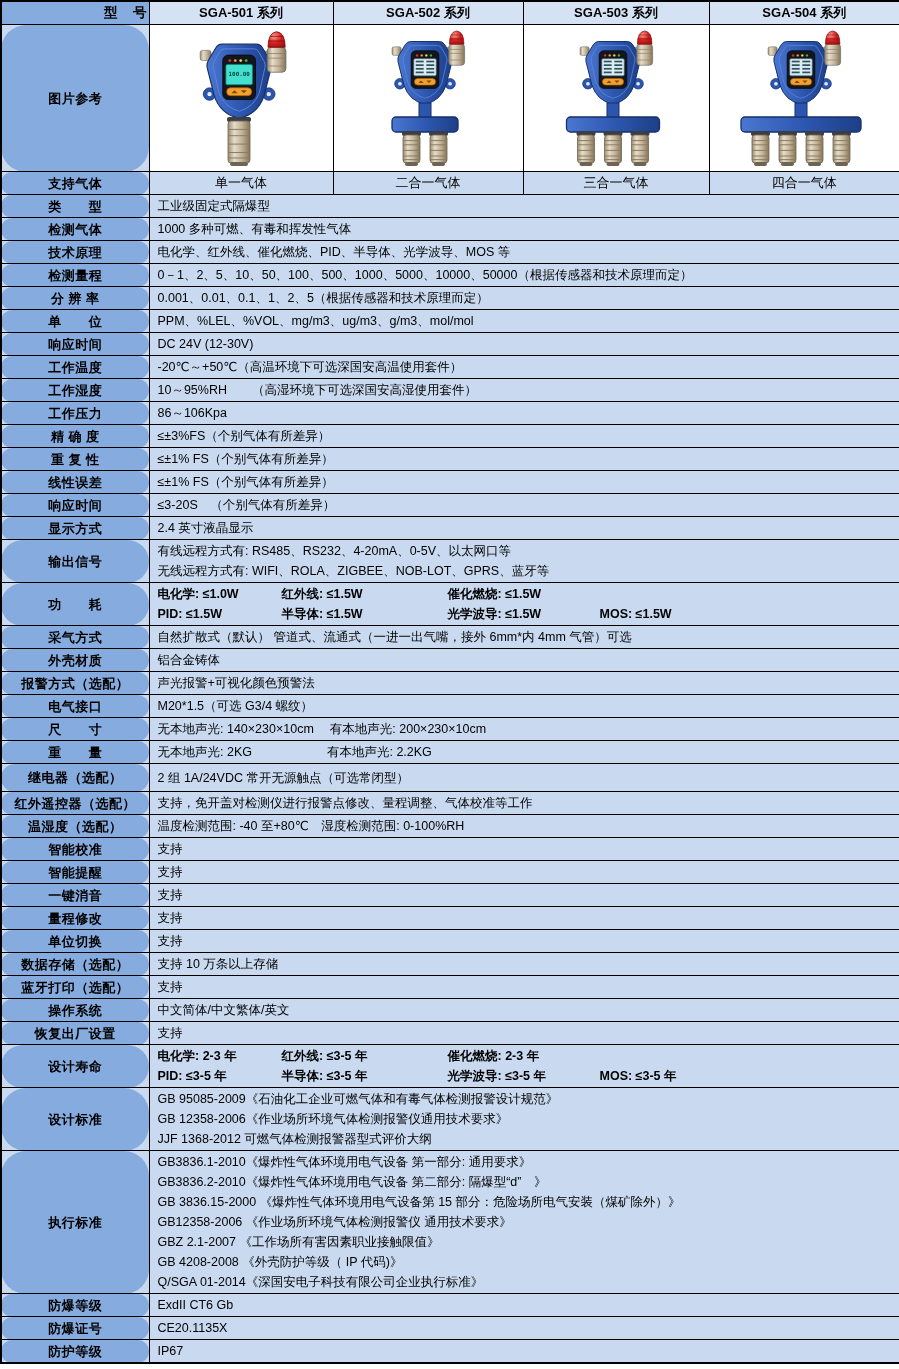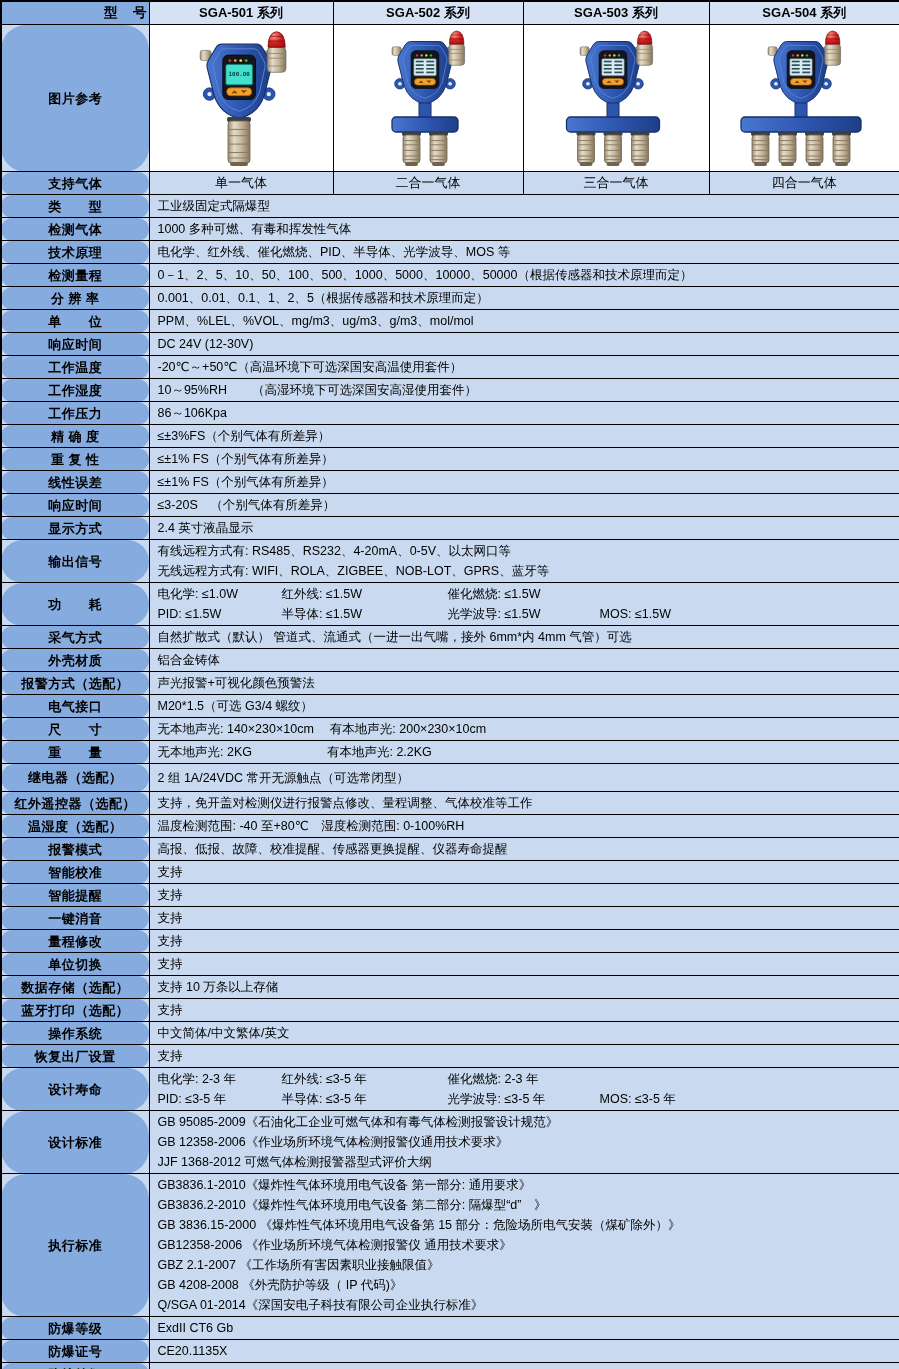--- a/index.html
+++ b/index.html
@@ -21,21 +21,21 @@
     white-space:nowrap;
   }
   tr.single td{height:20px;}
   tr.multi td.val{padding-top:1px;padding-bottom:1px;margin-left:14px;}
   tr.hdr td{height:20px;}
   td.hdr-lbl{background:var(--label-bg,#86abde);font-weight:bold;text-align:right;font-size:13.5px;letter-spacing:1px;}
   td.hdr-model{background:var(--header-model-bg,#d4e2f4);font-weight:bold;text-align:center;font-size:13px;}
   tr.img-row td.img-cell{background:#fff;text-align:center;height:145px;padding:0;}
   td.gas{background:var(--value-bg,#c9daf0);text-align:center;font-size:13px;height:20px;font-weight:normal;}
   .tabline{display:grid;grid-template-columns:124px 166px 152px 1fr;line-height:20px;}
-  .tabline span{white-space:nowrap;}
+  .tabline span{white-space:nowrap;font-weight:bold;}
   .line{line-height:20px;white-space:nowrap;}
 </style>
 </head>
 <body>
 
 <div id="wrap">
   <table>
     <colgroup>
       <col style="width:148px">
       <col style="width:184px">
@@ -526,26 +526,20 @@
             <div class="line">支持，免开盖对检测仪进行报警点修改、量程调整、气体校准等工作</div>
           </td>
         </tr>
         <tr class="single">
           <td class="lbl">温湿度（选配）</td>
           <td class="val" colspan="4">
             <div class="line">温度检测范围: -40 至+80℃　湿度检测范围: 0-100%RH</div>
           </td>
         </tr>
         <tr class="single">
-          <td class="lbl">报警模式</td>
-          <td class="val" colspan="4">
-            <div class="line">高报、低报、故障、校准提醒、传感器更换提醒、仪器寿命提醒</div>
-          </td>
-        </tr>
-        <tr class="single">
           <td class="lbl">智能校准</td>
           <td class="val" colspan="4">
             <div class="line">支持</div>
           </td>
         </tr>
         <tr class="single">
           <td class="lbl">智能提醒</td>
           <td class="val" colspan="4">
             <div class="line">支持</div>
           </td>

